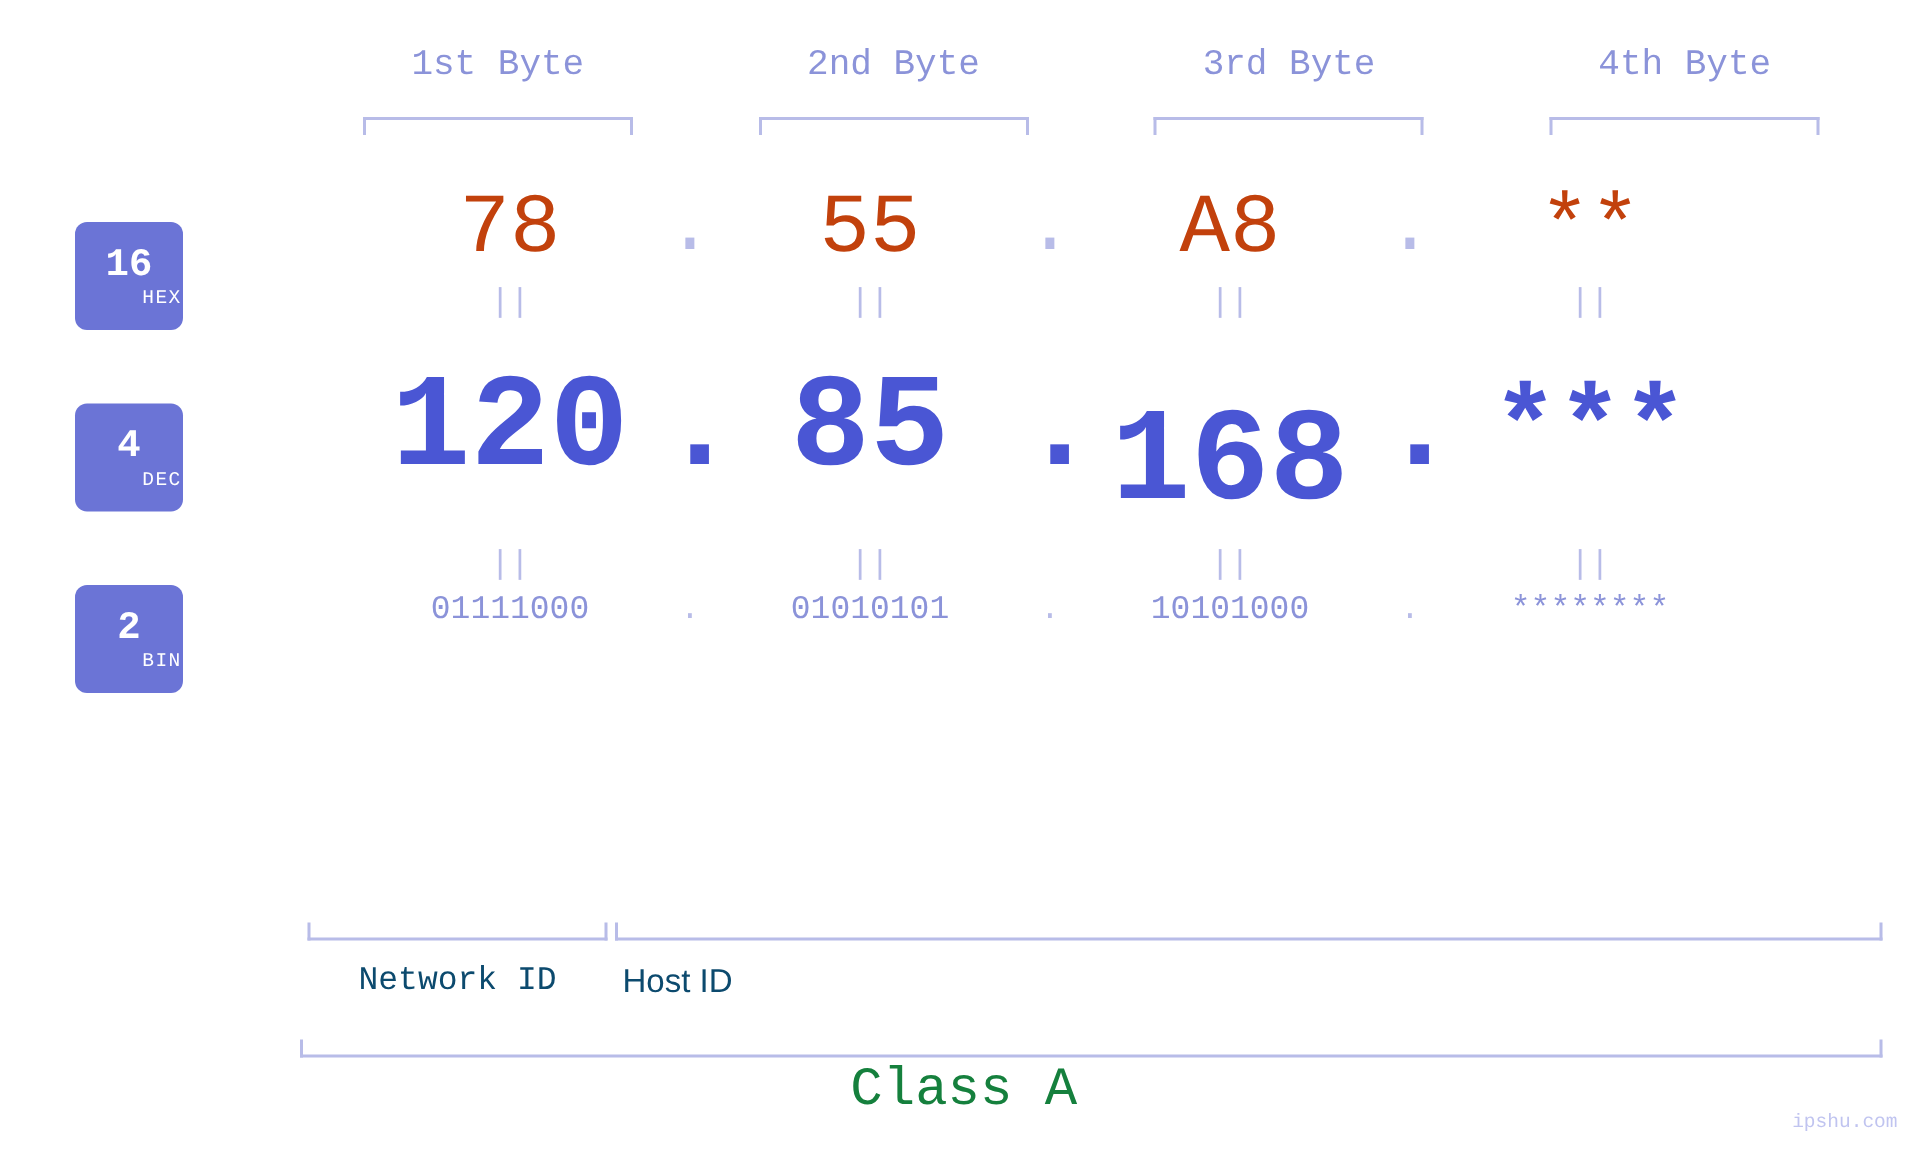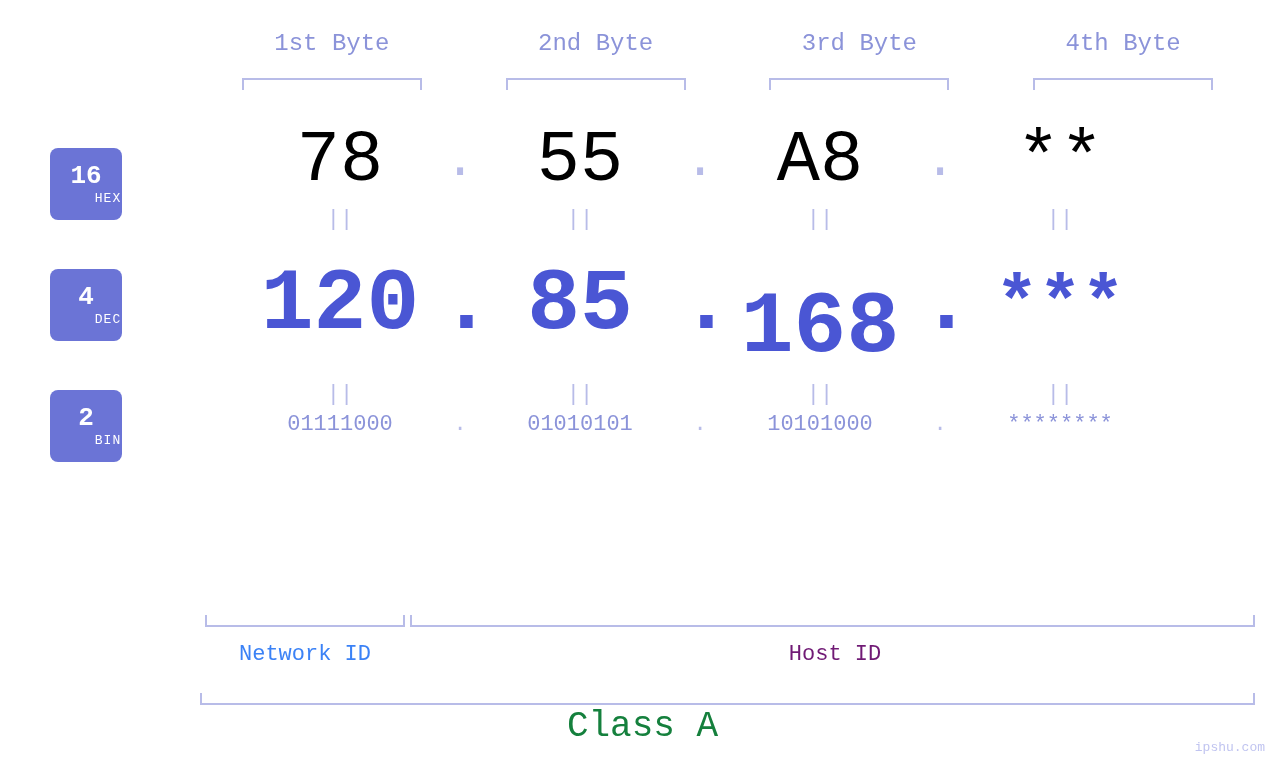--- a/index.html
+++ b/index.html
@@ -126,22 +126,22 @@
       text-align: center;
     }
 
     .sep-cell {
       width: 40px;
       text-align: center;
     }
 
     
     .hex-value {
-      color: #000000;
-      font-size: 72px;
+      color: #c2410c;
+      font-size: 56px;
       font-family: 'Courier New', Courier, monospace;
     }
 
     .hex-sep {
       color: #b8bce8;
       font-size: 52px;
       font-family: 'Courier New', Courier, monospace;
     }
 
     
@@ -242,31 +242,30 @@
       position: absolute;
       bottom: 100px;
       left: 200px;
       right: 30px;
       display: flex;
     }
 
     .network-id-label {
       width: 210px;
       text-align: center;
-      color: #3b82f6;
+      color: #0c4a6e;
       font-size: 22px;
       font-family: 'Courier New', Courier, monospace;
     }
 
     .host-id-label {
       flex: 1;
-      text-align: center;
-      color: #701a75;
+      color: #0c4a6e;
       font-size: 22px;
-      font-family: Liberation Mono, monospace;
+      font-family: Liberation Sans, sans-serif;
       margin-left: 5px;
     }
 
     
     .full-bracket {
       position: absolute;
       bottom: 62px;
       left: 200px;
       right: 30px;
       height: 2px;

